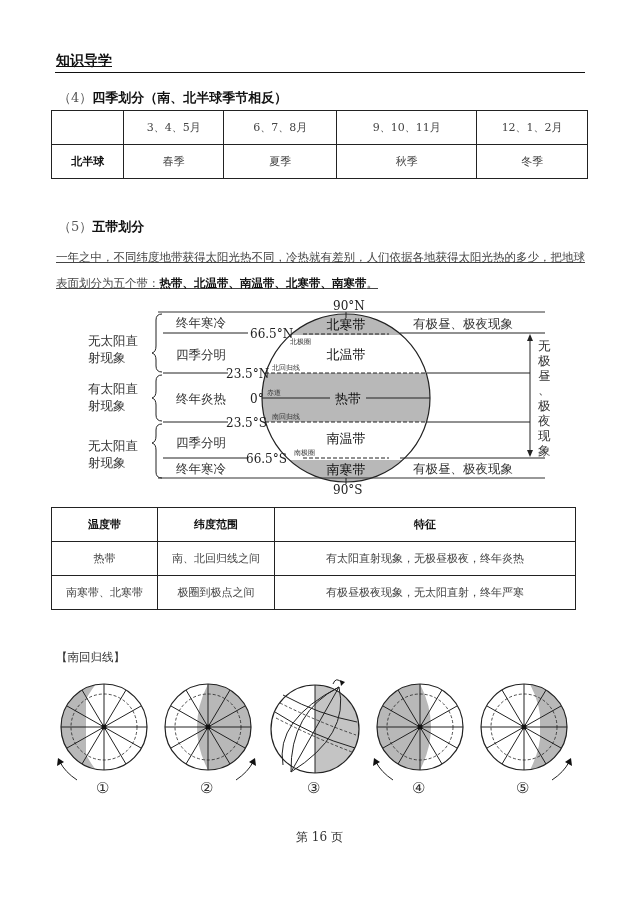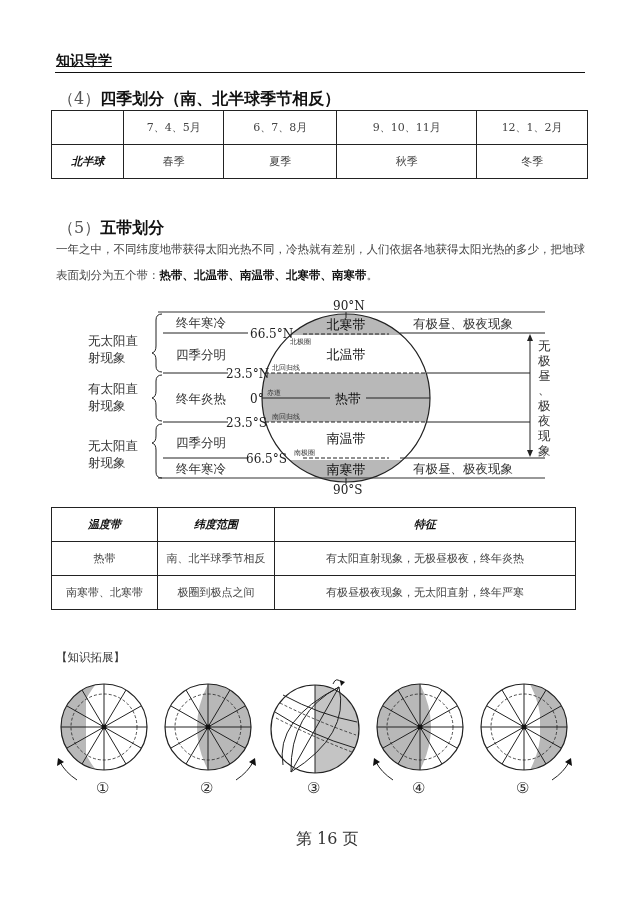--- a/index.html
+++ b/index.html
@@ -2,67 +2,67 @@
 <html><head>
 <meta charset="utf-8">
 <style>
   html, body { margin: 0; padding: 0; background: #ffffff; }
   body { width: 640px; height: 906px; position: relative; overflow: hidden;
          font-family: "DejaVu Serif", "Liberation Serif", serif; color: #222; }
   .abs { position: absolute; }
   .header-title { left: 56px; top: 52px; font-size: 14px; font-weight: bold;
                   font-family: "DejaVu Sans", "Liberation Sans", sans-serif; color: #111; text-decoration: underline; }
   .header-rule { left: 55px; top: 72px; width: 530px; height: 0; border-top: 1.5px solid #111; }
-  .sec-title { font-size: 16px; color: #111; }
+  .sec-title { font-size: 13px; color: #111; }
   .sec-title b { font-family: "DejaVu Sans", "Liberation Sans", sans-serif; font-weight: bold; }
   .sec-title .num { color: #555; font-weight: normal; }
   table.grid { border-collapse: collapse; position: absolute; }
   table.grid td { border: 1px solid #222; text-align: center; vertical-align: middle;
                   font-size: 11px; color: #444; padding: 0; }
   table.grid td.rowhead, table.grid td.colhead-bold { font-weight: bold; color: #111;
-                  font-family: "DejaVu Sans", "Liberation Sans", sans-serif; font-style: italic; }
+                  font-family: "DejaVu Sans", "Liberation Sans", sans-serif; }
   .para { left: 56px; width: 540px; font-size: 11.5px; color: #444; line-height: 26px; }
   .para b { color: #111; font-family: "DejaVu Sans", "Liberation Sans", sans-serif; }
   .ext-title { left: 56px; top: 650px; font-size: 11.5px; color: #333; }
-  .page-num { left: 296px; top: 829px; font-size: 16px; color: #333; }
+  .page-num { left: 296px; top: 829px; font-size: 12px; color: #333; }
   svg text { font-family: "DejaVu Serif", "Liberation Serif", serif; }
 </style>
 </head>
 <body>
 
 <div class="abs header-title">知识导学</div>
 <div class="abs header-rule"></div>
 
 <div class="abs sec-title" style="left:58px; top:89px;">
   <span class="num">（4）</span><b>四季划分（南、北半球季节相反）</b>
 </div>
 
 <table class="grid" style="left:51px; top:110px; width:537px;">
   <tbody>
       <tr style="height:34px;">
     <td style="width:75px;"></td>
-    <td style="width:104px;">7、4、5月</td>
+    <td style="width:104px;">3、4、5月</td>
     <td style="width:118px;">6、7、8月</td>
     <td style="width:146px;">9、10、11月</td>
     <td style="width:115px;">12、1、2月</td>
   </tr>
   <tr style="height:34px;">
     <td class="rowhead">北半球</td>
     <td>春季</td>
     <td>夏季</td>
     <td>秋季</td>
     <td>冬季</td>
   </tr>
 </tbody>
   </table>
 
 <div class="abs sec-title" style="left:58px; top:218px;">
   <span class="num">（5）</span><b>五带划分</b>
 </div>
-<div class="abs para" style="top:236px;">
+<div class="abs para" style="top:244px;text-decoration:underline;">
   <div>一年之中，不同纬度地带获得太阳光热不同，冷热就有差别，人们依据各地获得太阳光热的多少，把地球</div>
   <div><span>表面划分为五个带：</span><b>热带、北温带、南温带、北寒带、南寒带</b><span>。</span></div>
 </div>
 
 <svg class="abs" style="left:0; top:290px;" width="640" height="210" viewBox="0 290 640 210">
   <defs>
     <clipPath id="globeClip">
         <circle cx="346" cy="398" r="84"></circle>
       </clipPath>
   </defs>
@@ -157,32 +157,32 @@
 
 <table class="grid" style="left:51px; top:507px; width:525px;">
   <tbody>
       <tr style="height:34px;">
     <td class="colhead-bold" style="width:105px;">温度带</td>
     <td class="colhead-bold" style="width:116px;">纬度范围</td>
     <td class="colhead-bold">特征</td>
   </tr>
   <tr style="height:34px;">
     <td>热带</td>
-    <td>南、北半球季节相反</td>
+    <td>南、北回归线之间</td>
     <td>有太阳直射现象，无极昼极夜，终年炎热</td>
   </tr>
   <tr style="height:34px;">
     <td>南寒带、北寒带</td>
     <td>极圈到极点之间</td>
     <td>有极昼极夜现象，无太阳直射，终年严寒</td>
   </tr>
 </tbody>
   </table>
 
-<div class="abs ext-title">【知识拓展】</div>
+<div class="abs ext-title">【南回归线】</div>
 
 <svg class="abs" style="left:0; top:670px;" width="640" height="130" viewBox="0 670 640 130">
 
   <g>
     <clipPath id="c1">
         <circle cx="104" cy="727" r="43"></circle>
       </clipPath>
     <g clip-path="url(#c1)">
       <path d="M104,684 A43,43 0 0,0 104,770 L104,770 Q70,727 104,684 Z" fill="#b8b8b8" transform="translate(-8,0)"></path>
       <rect x="58" y="684" width="28" height="86" fill="#b8b8b8"></rect>

